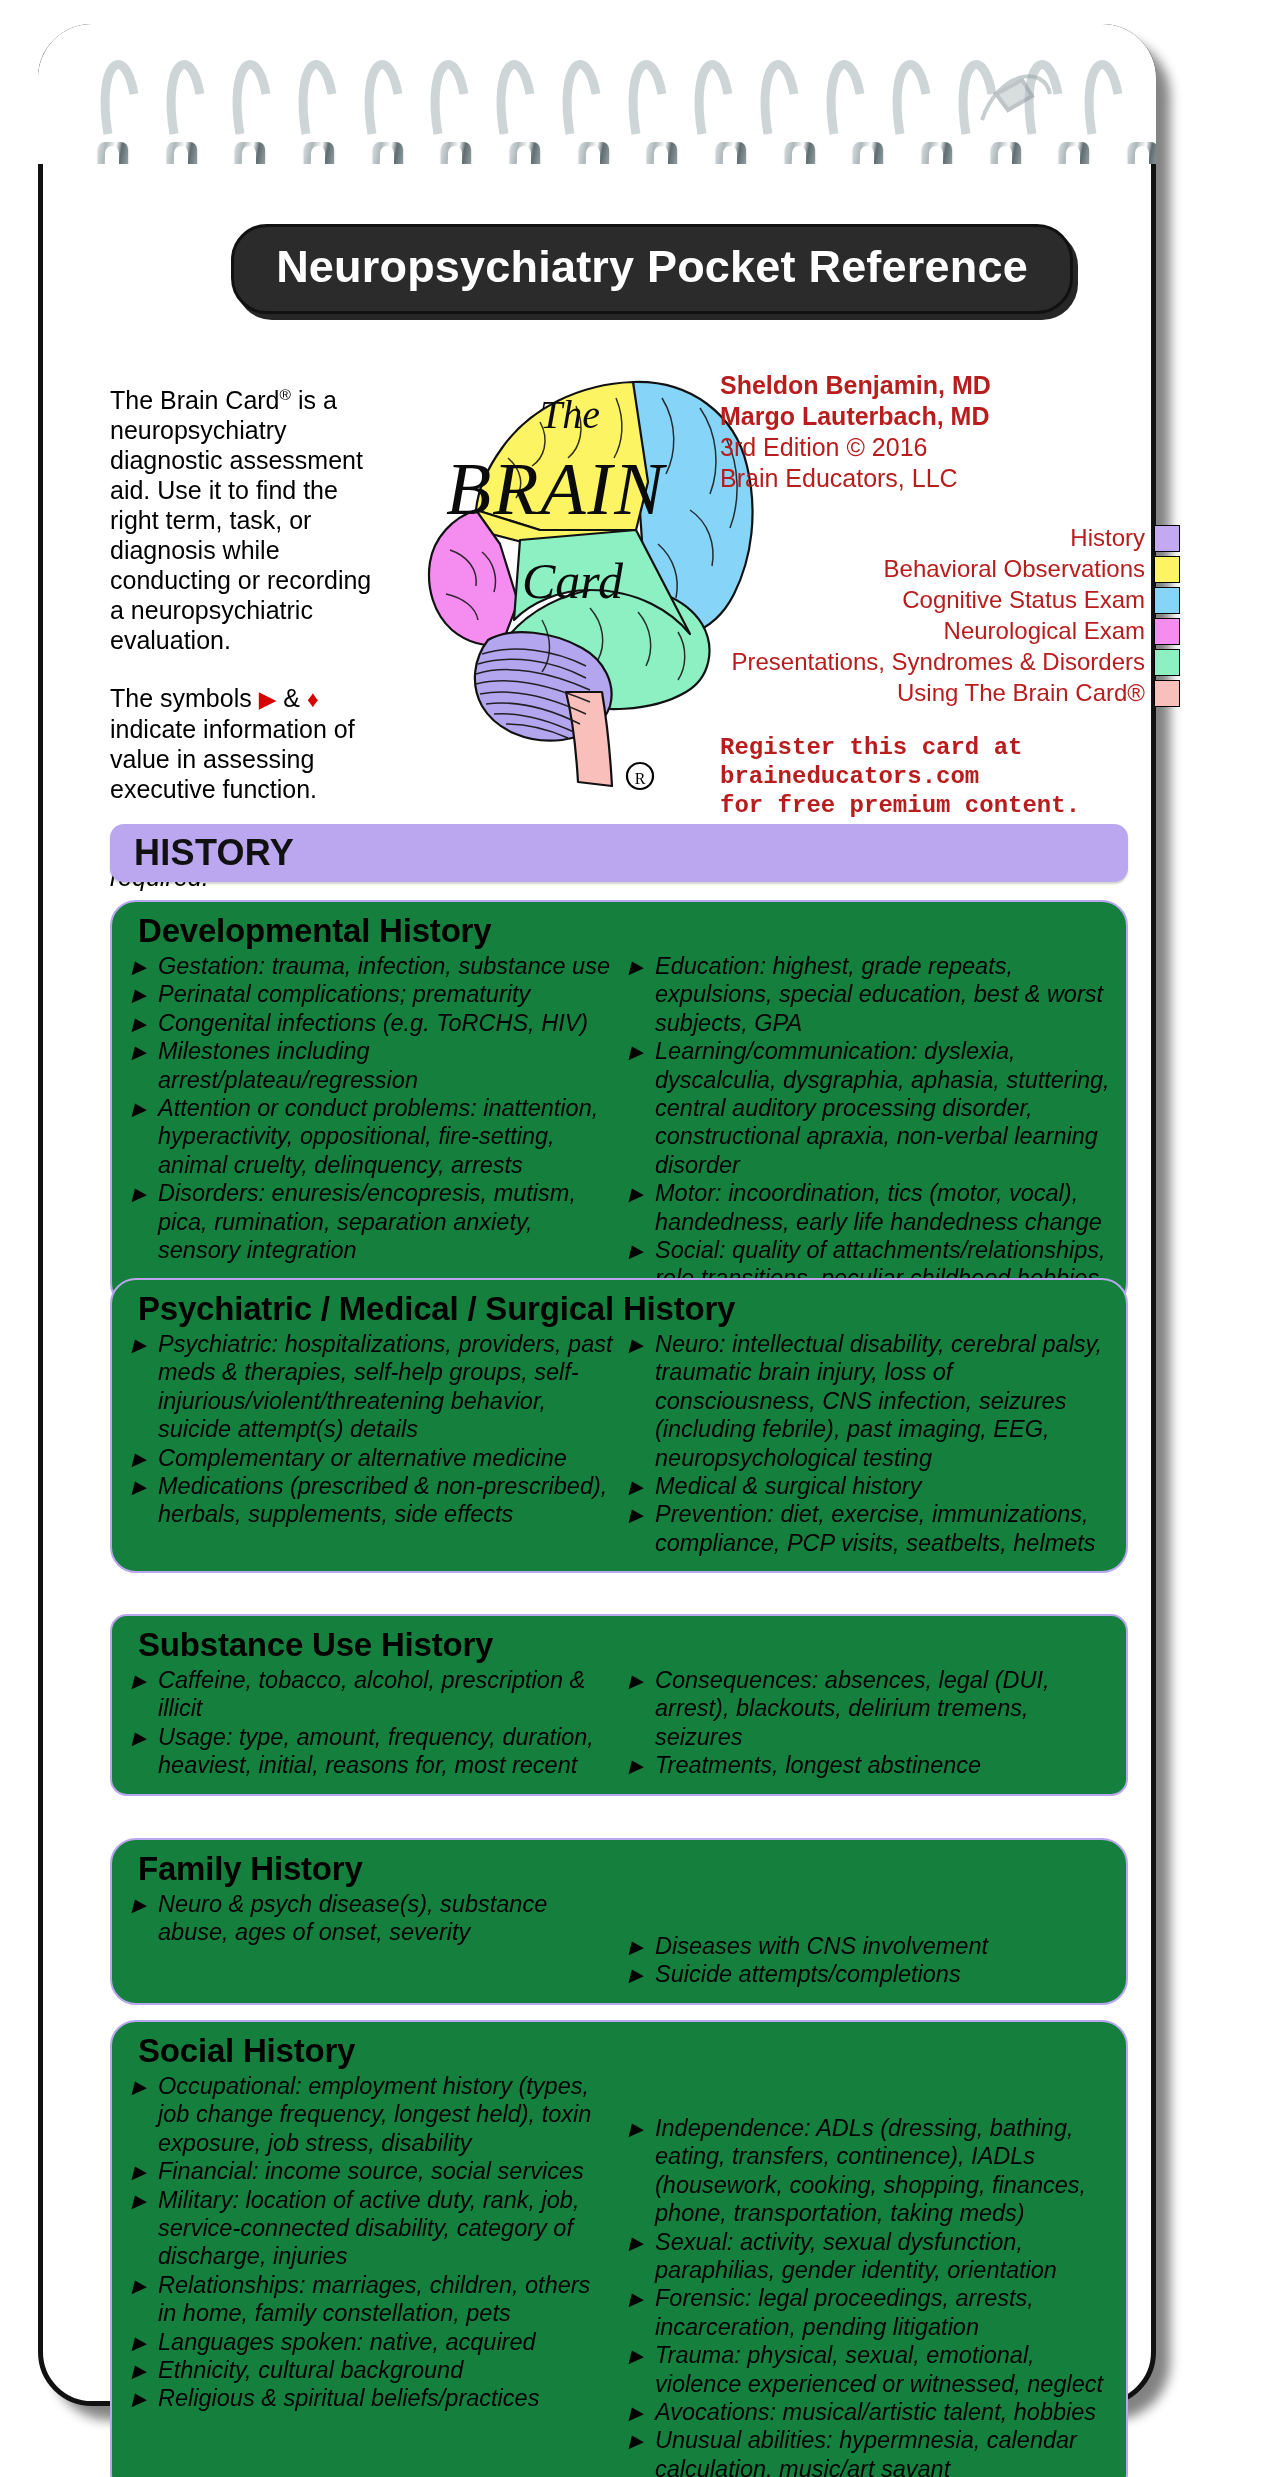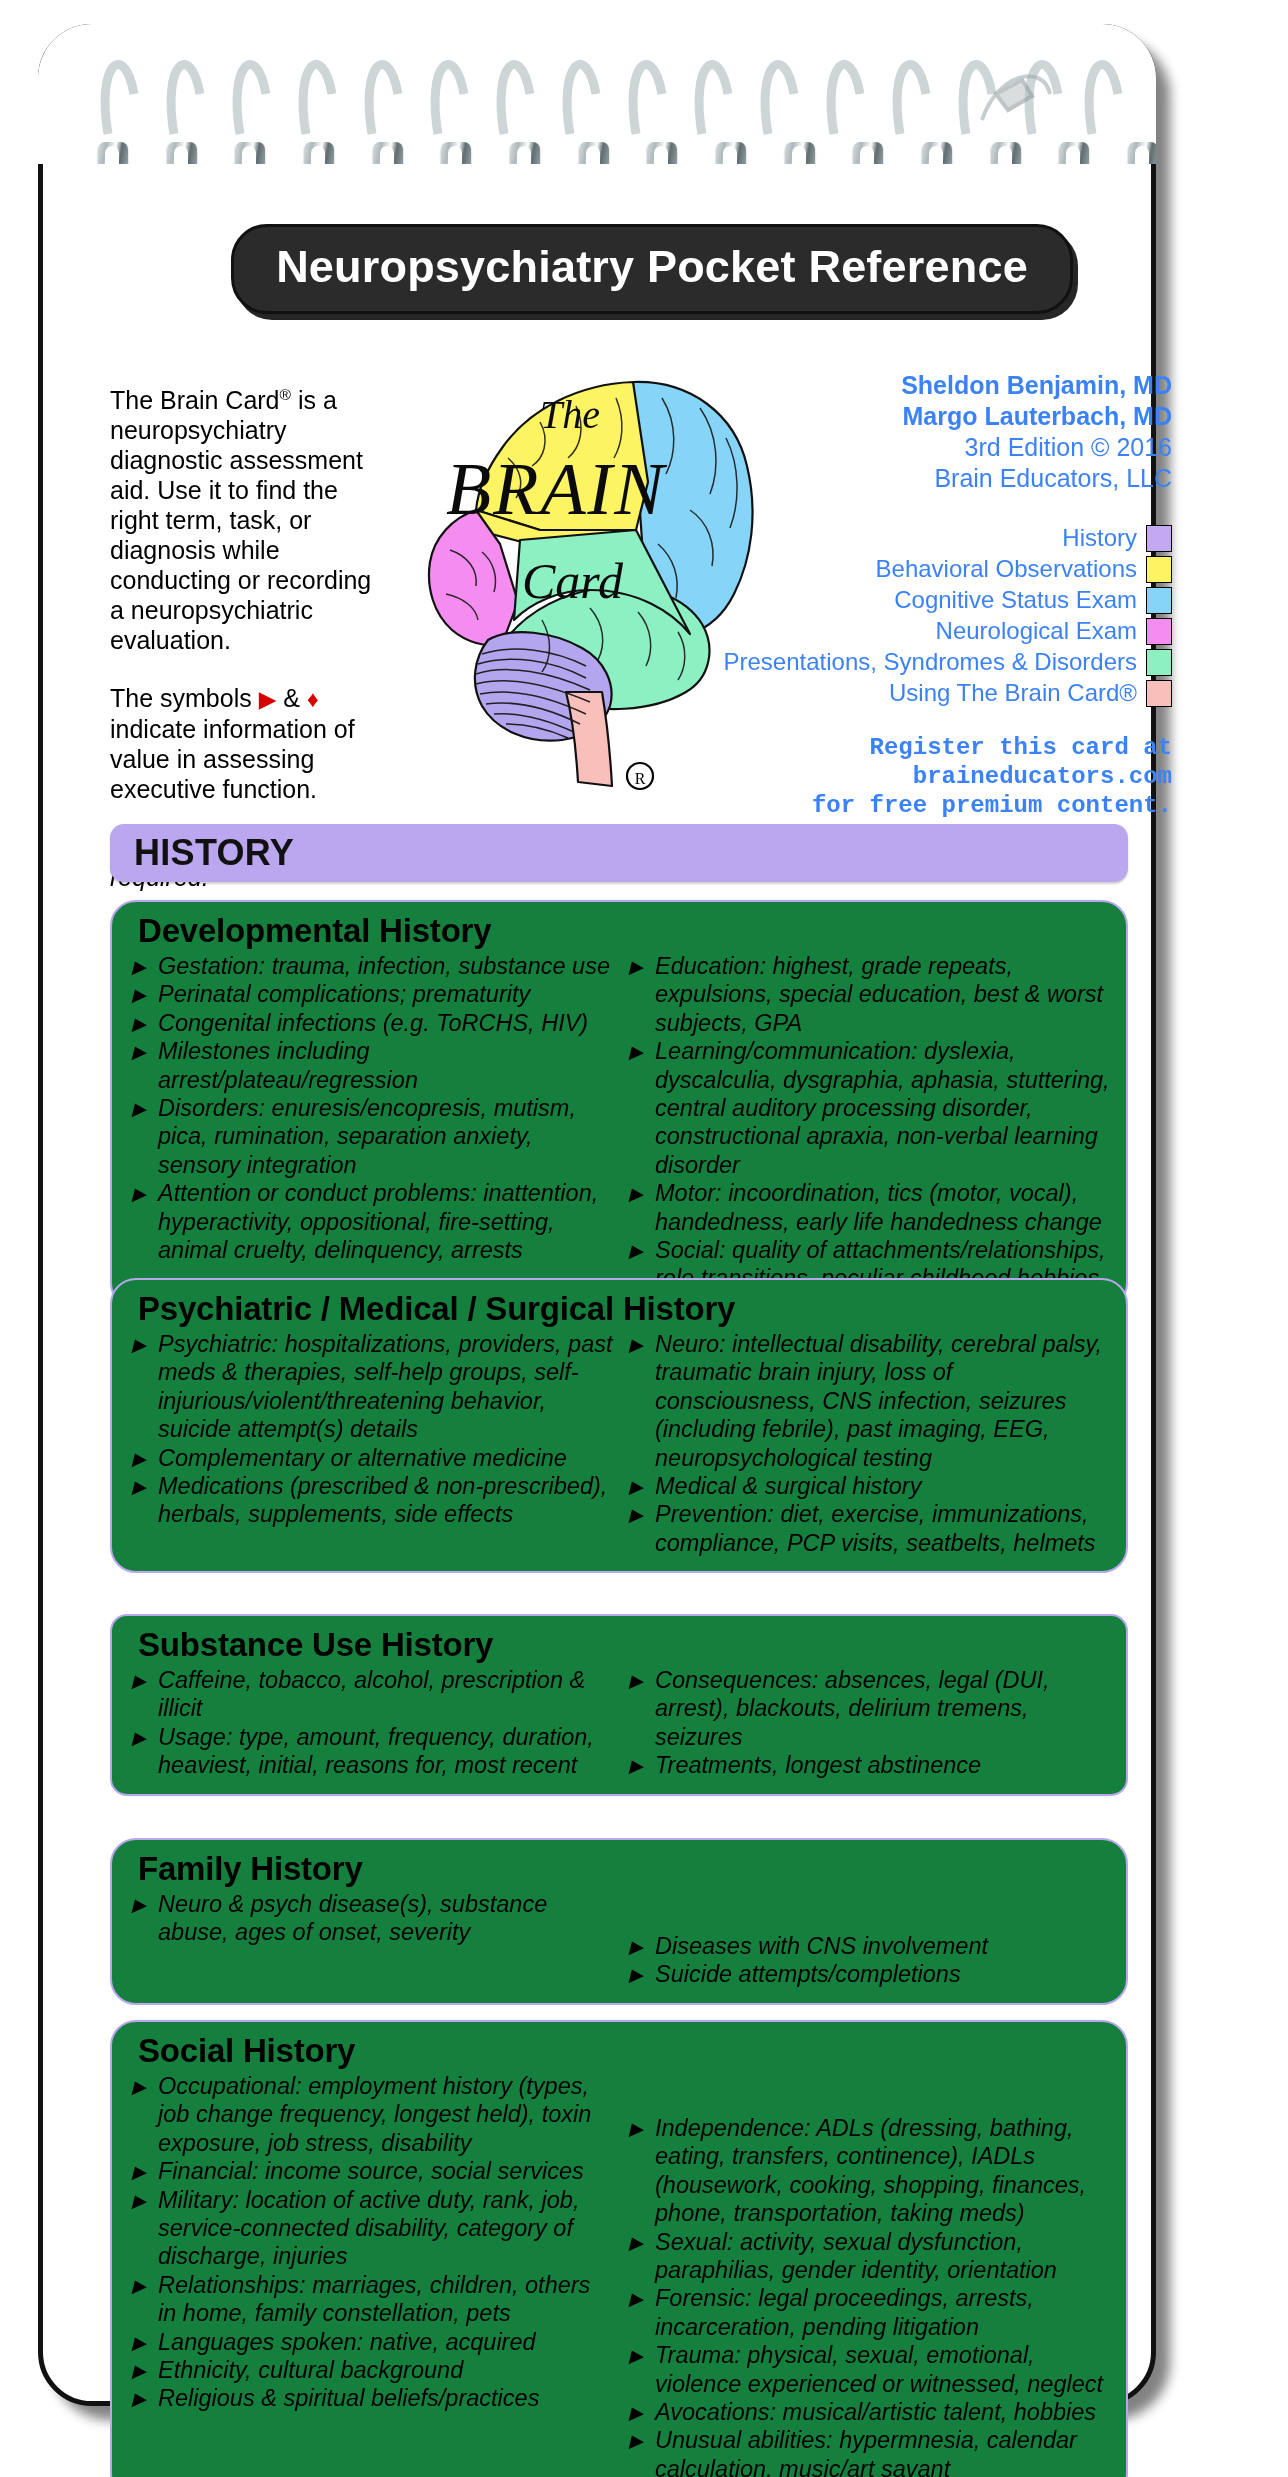--- a/index.html
+++ b/index.html
@@ -65,22 +65,22 @@
   .intro p{margin:0 0 28px 0;}
   .intro .ital{font-style:italic;margin:0;}
   .sym-tri{color:#d60000;font-size:23px;}
   .sym-dia{color:#d60000;font-size:23px;}
   sup{font-size:.62em;vertical-align:super;}
 
   .brain{position:absolute;left:280px;top:-8px;width:400px;height:430px;}
   .brain svg{display:block;}
 
   .rightcol{
-    position:absolute;right:8px;top:0;width:460px;text-align:right;
-    font-size:25px;line-height:31px;color:#3b82f6;
+    position:absolute;right:0;top:0;width:460px;
+    font-size:25px;line-height:31px;color:#b91c1c;
   }
   .authors{font-weight:bold;}
   .edition{font-weight:normal;}
   .legend{margin-top:30px;}
   .legend-row{
     display:flex;align-items:center;justify-content:flex-end;gap:9px;
     margin-bottom:3px;
   }
   .legend-row .lbl{font-size:24px;line-height:28px;}
   .swatch{
@@ -297,22 +297,22 @@
 
   <div class="card" id="card0" style="top: 900px; min-height: 330px;">
     <h2>Developmental History</h2>
     <div class="cols">
       <div class="col">
           <ul>
             <li>Gestation: trauma, infection, substance use</li>
             <li>Perinatal complications; prematurity</li>
             <li>Congenital infections (e.g. ToRCHS, HIV)</li>
             <li>Milestones including arrest/plateau/regression</li>
+            <li>Attention or conduct problems: inattention, hyperactivity, oppositional, fire-setting, animal cruelty, delinquency, arrests</li>
             <li>Disorders: enuresis/encopresis, mutism, pica, rumination, separation anxiety, sensory integration</li>
-            <li>Attention or conduct problems: inattention, hyperactivity, oppositional, fire-setting, animal cruelty, delinquency, arrests</li>
           </ul>
         </div>
       <div class="col">
           <ul>
             <li>Education: highest, grade repeats, expulsions, special education, best &amp; worst subjects, GPA</li>
             <li>Learning/communication: dyslexia, dyscalculia, dysgraphia, aphasia, stuttering, central auditory processing disorder, constructional apraxia, non-verbal learning disorder</li>
             <li>Motor: incoordination, tics (motor, vocal), handedness, early life handedness change</li>
             <li>Social: quality of attachments/relationships, role transitions, peculiar childhood hobbies</li>
           </ul>
         </div>

